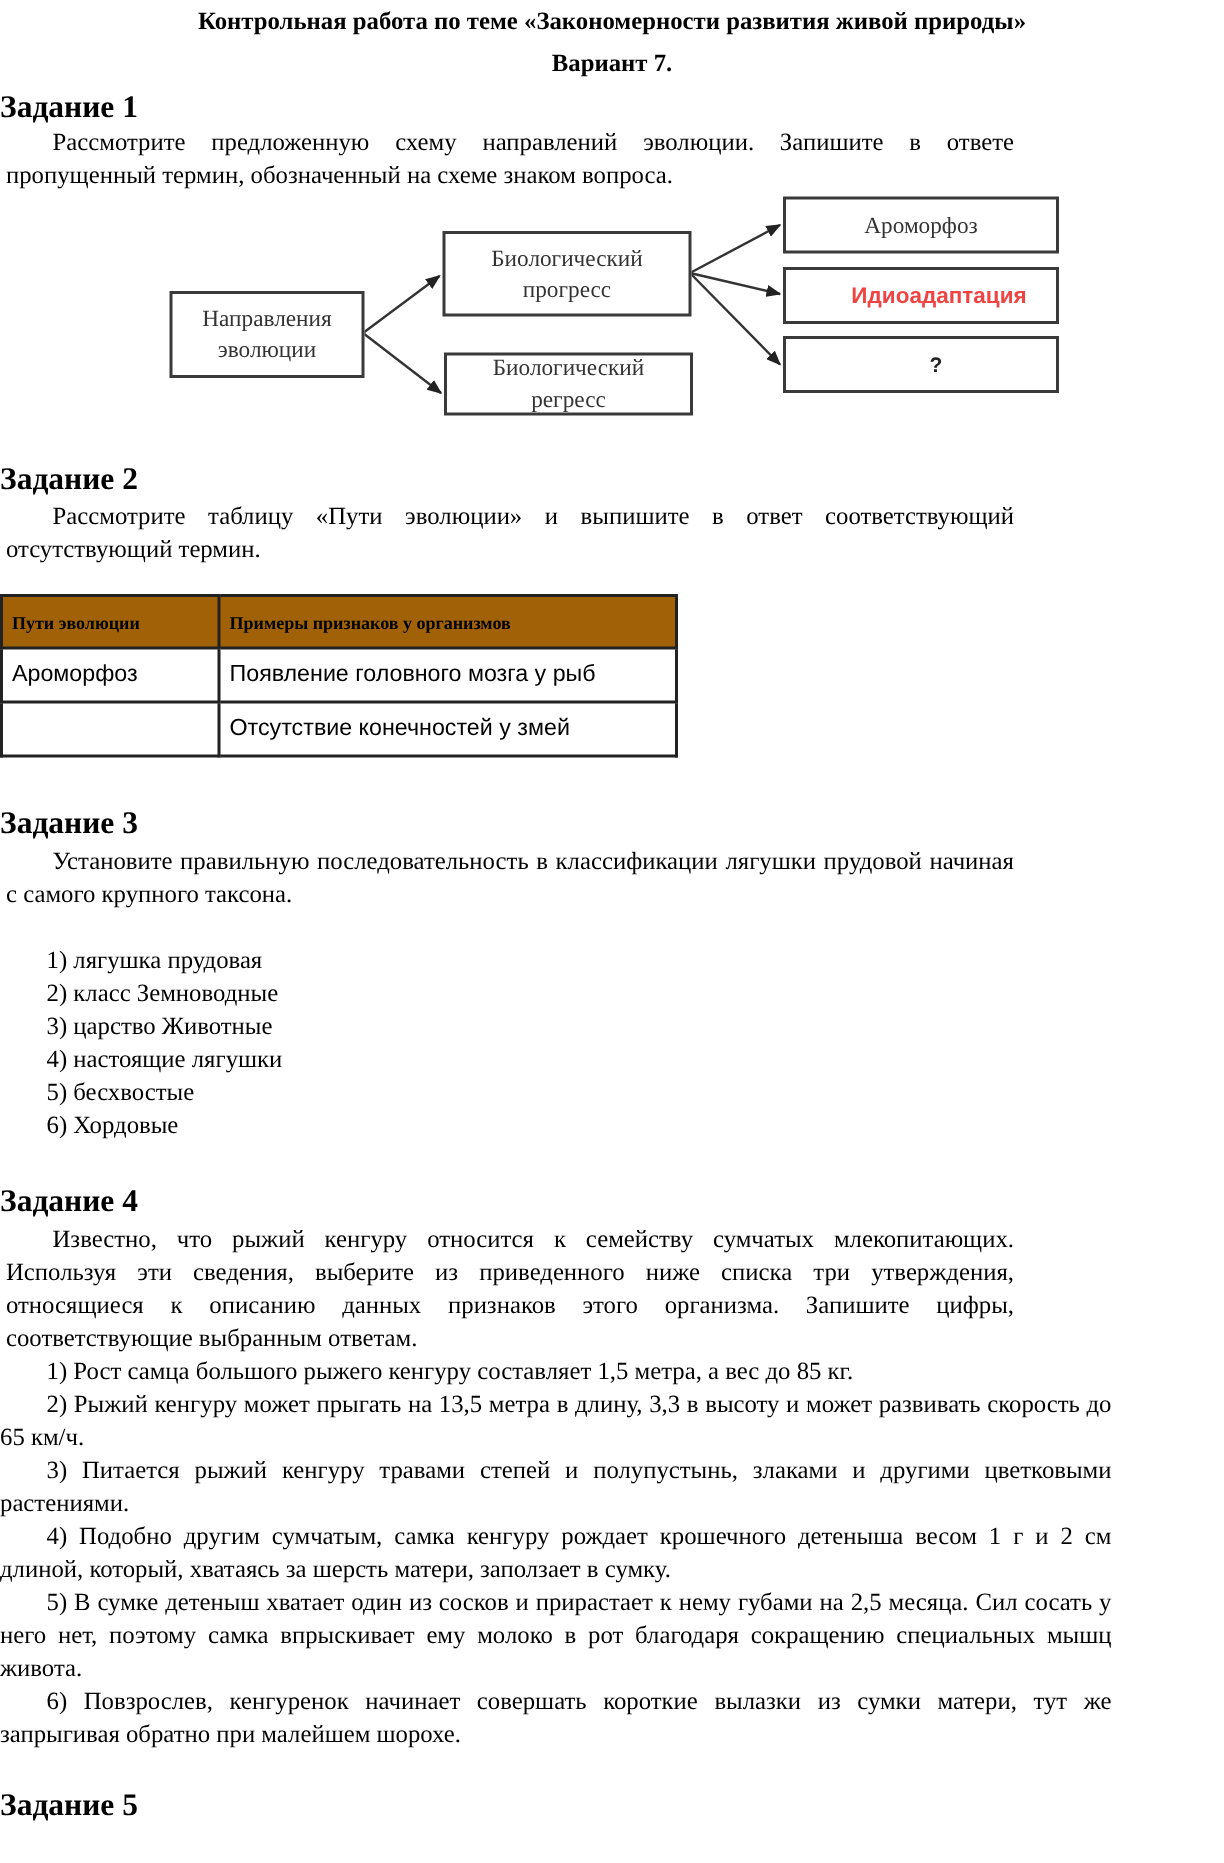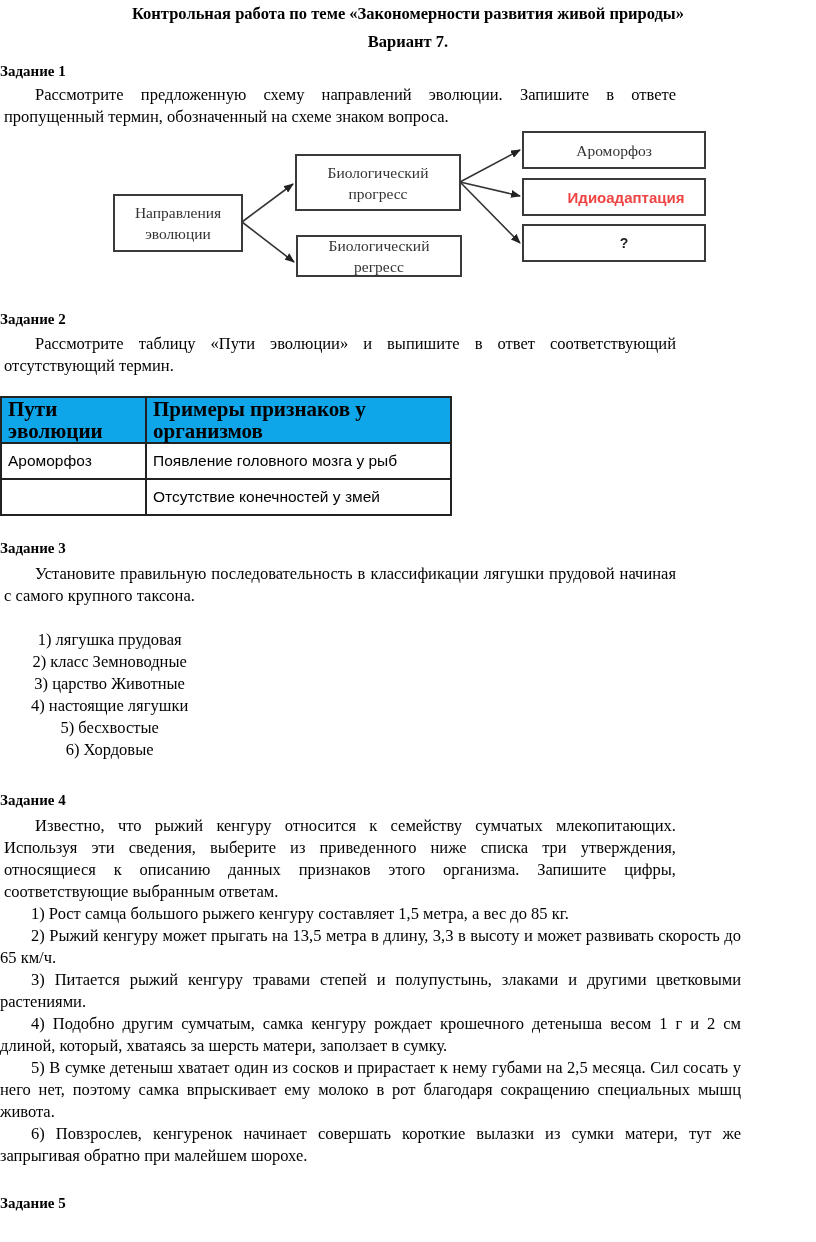--- a/index.html
+++ b/index.html
@@ -6,26 +6,26 @@
   body {
     width: 816px; height: 1242px; overflow: hidden; position: relative;
     font-family: "Liberation Serif", "DejaVu Serif", serif;
     color: #000; font-size: 16.5px; line-height: 22px;
   }
   .page { position: absolute; left: 0; top: 0; width: 816px; }
   .title {
     position: absolute; left: 0; width: 816px; text-align: center;
     font-weight: bold; font-size: 16.5px;
   }
-  .heading { position: absolute; left: 0; font-weight: bold; font-size: 15px; }
+  .heading { position: absolute; left: 0; font-weight: bold; font-size: 21px; }
   .para {
     position: absolute; left: 4px; width: 672px; text-align: justify;
     text-indent: 31px; margin: 0; font-family: Liberation Serif, serif;
   }
-  .list { position: absolute; left: 31px; margin: 0; padding: 0; list-style: none; text-align: center; }
+  .list { position: absolute; left: 31px; margin: 0; padding: 0; list-style: none; }
   .list li { height: 22px; }
   .list4 { position: absolute; left: 0; width: 741px; margin: 0; padding: 0; list-style: none; }
   .list4 li { text-align: justify; text-indent: 31px; }
 
   
   .diagram { position: absolute; left: 0; top: 0; width: 816px; height: 300px; }
   .dbox {
     position: absolute; border: 2px solid #3a3a3a; background: #fff;
     display: flex; align-items: center; justify-content: center;
     text-align: center; font-size: 15.5px; line-height: 21px; color: #333;
@@ -41,22 +41,22 @@
   
   table.paths {
     position: absolute; left: 0; top: 396px; width: 452px;
     border-collapse: collapse; font-size: 16.5px;
   }
   table.paths th, table.paths td {
     border: 2px solid #222; padding: 0 6px; text-align: left; height: 34px;
     font-family: "Liberation Sans", "DejaVu Sans", sans-serif; font-size: 15.5px;
   }
   table.paths th {
-    background: #0ea5e9; font-family: "Liberation Serif", "DejaVu Serif", serif;
-    font-weight: bold; font-size: 21px; height: 33px;
+    background: #a16207; font-family: "Liberation Serif", "DejaVu Serif", serif;
+    font-weight: bold; font-size: 12px; height: 33px;
   }
   table.paths td:first-child, table.paths th:first-child { width: 131px; }
 </style>
 </head>
 <body>
 
 <div class="page">
 
   <div class="title" style="top:3px;">Контрольная работа по теме «Закономерности развития живой природы»</div>
   <div class="title" style="top:31px;">Вариант 7.</div>

